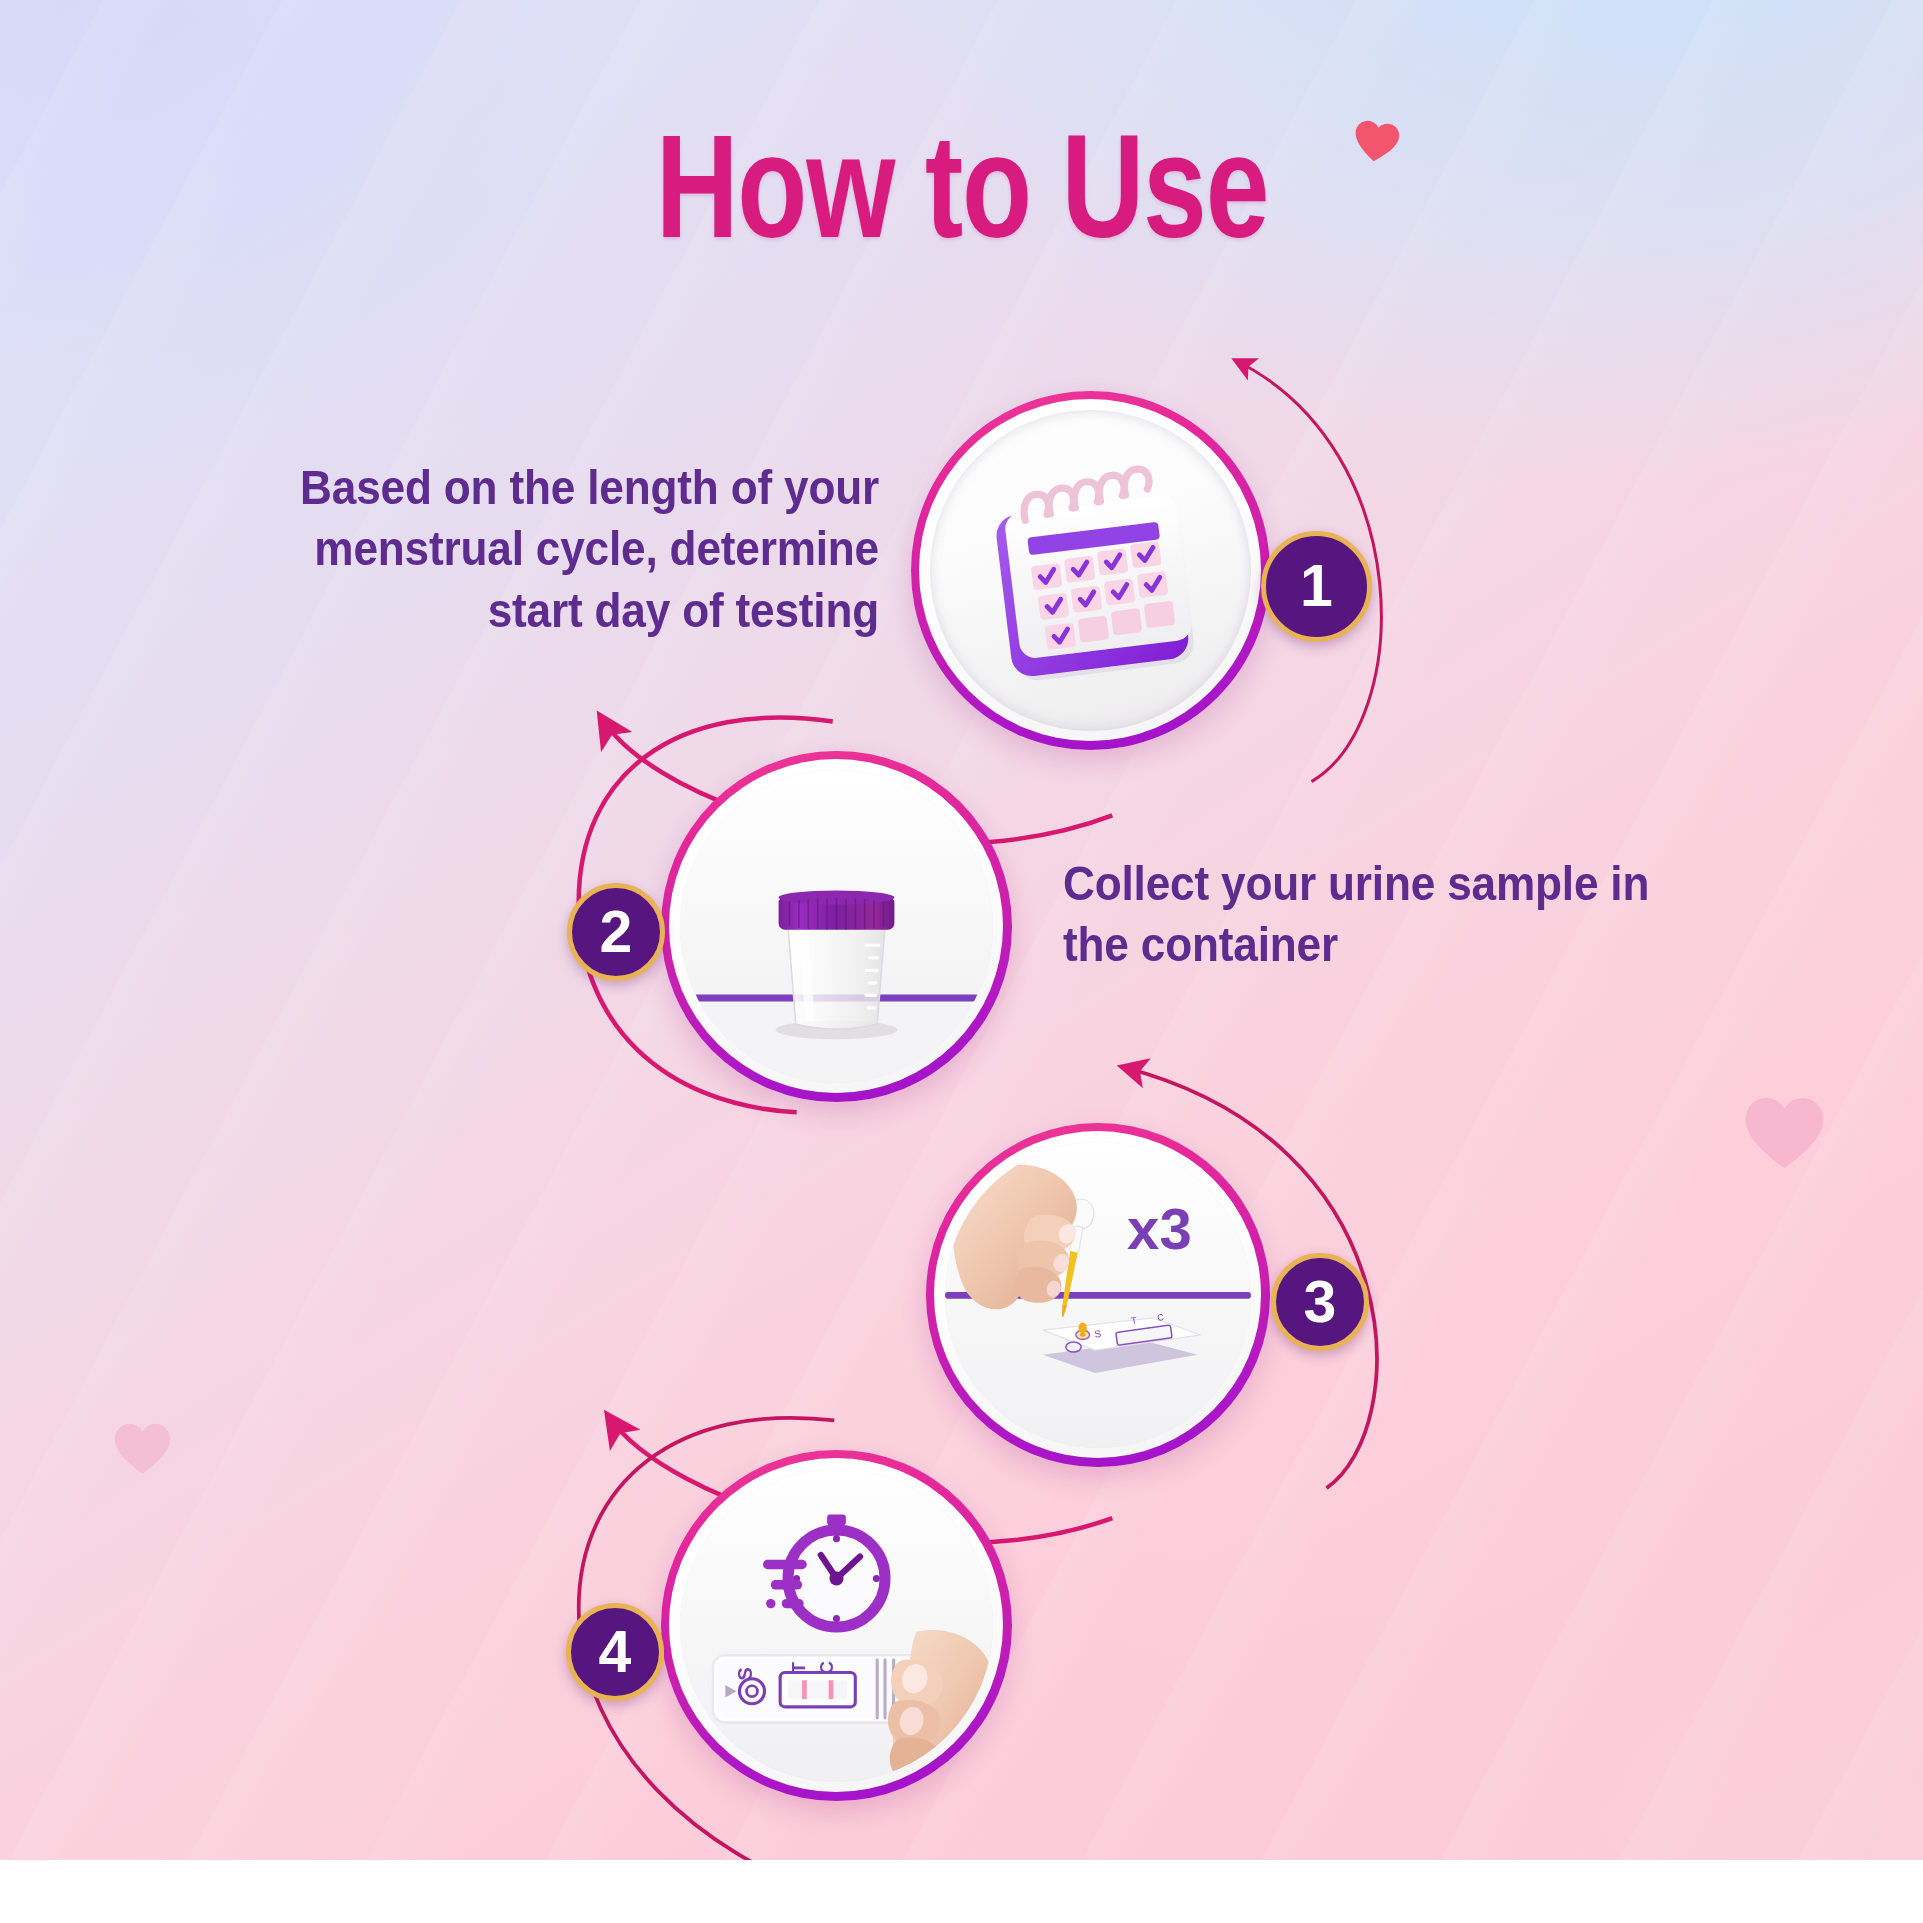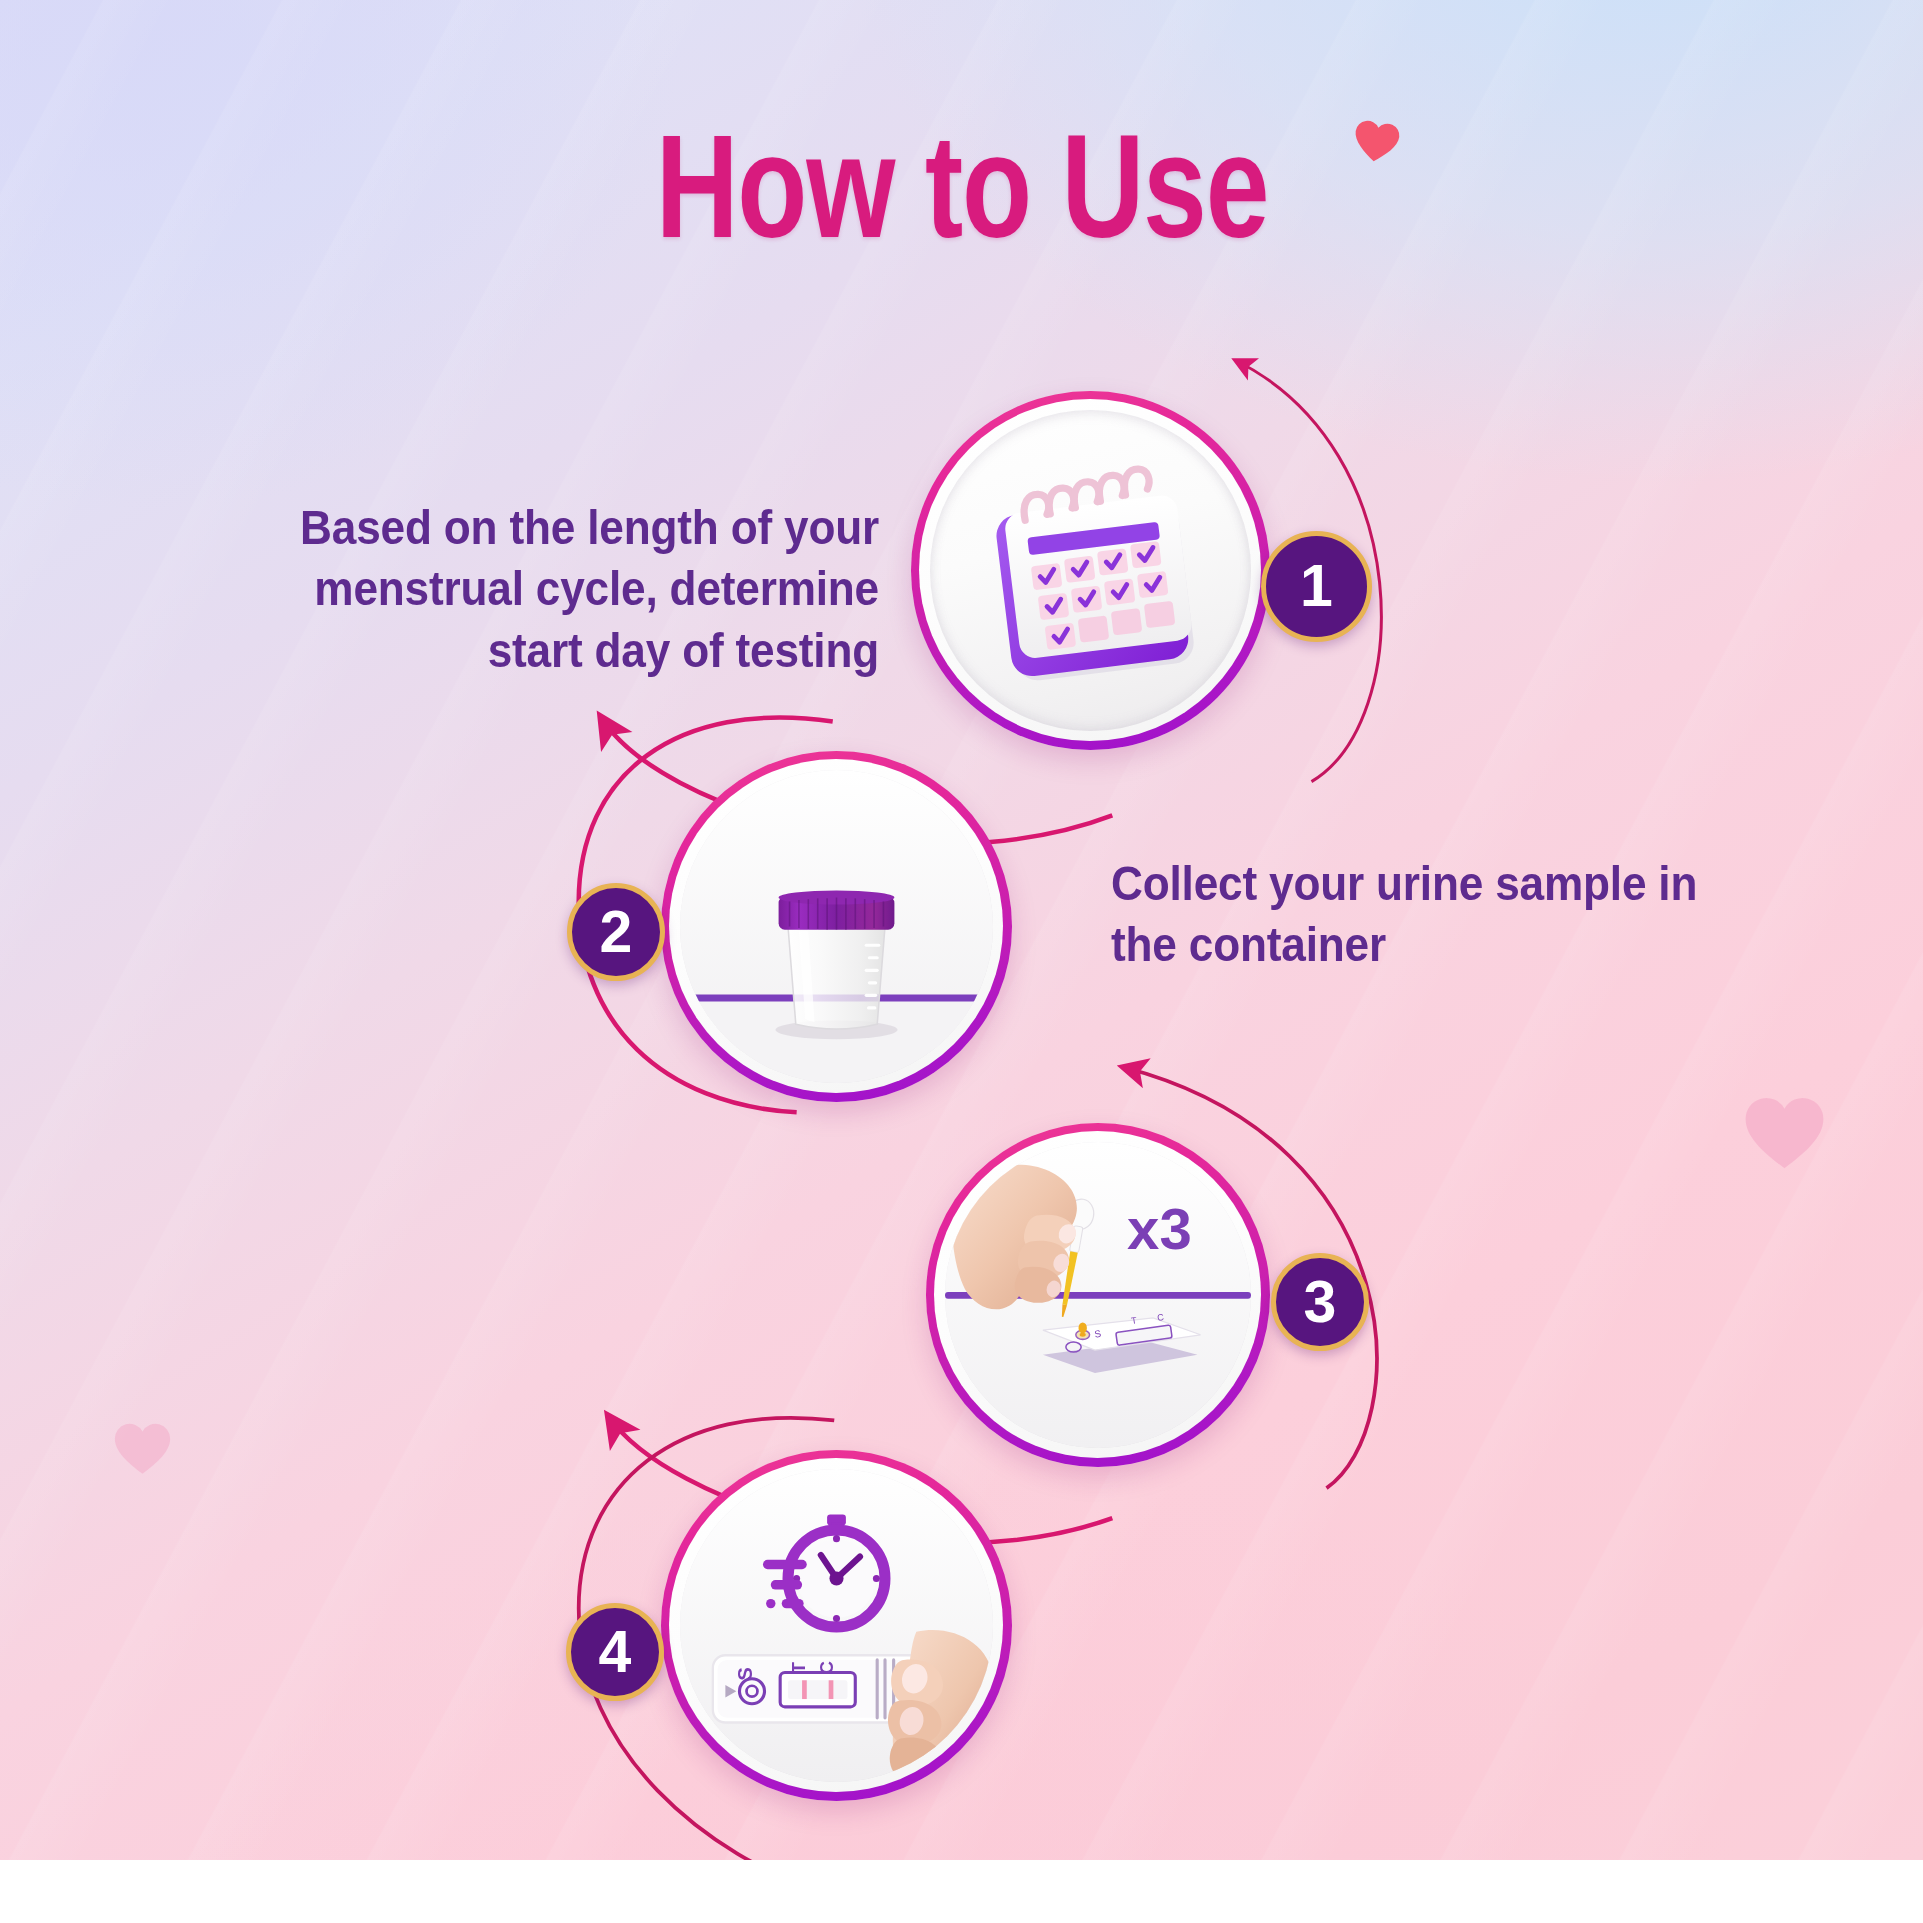--- a/index.html
+++ b/index.html
@@ -98,21 +98,21 @@
   
   .step-text{
     position:absolute;
     color:#5e2b8f;
     font-size:48px;line-height:1.28;font-weight:700;
     letter-spacing:-0.2px;
     font-family:"Liberation Sans", sans-serif;
   }
   .step-text span{display:block;transform:scaleX(.92);}
   .t-right{text-align:right;transform-origin:right top;}
-  .t-left{text-align:left;transform-origin:left top;margin-left:48px;}
+  .t-left{text-align:left;transform-origin:left top;}
   .t-right span{transform-origin:right center;}
   .t-left span{transform-origin:left center;}
   
   .icon-svg{position:absolute;left:0;top:0;width:100%;height:100%;}
 </style>
 </head>
 <body>
 
 <div id="page">
 
@@ -211,21 +211,21 @@
               <path d="M256 112 c-2 -22 8 -32 20 -30 c12 2 14 16 8 26"></path>
             </g>
           </g>
         </svg>
       </div>
         </div>
     </div>
     <div class="badge" style="left:1261px;top:531px;width:111px;height:111px;">
       <span>1</span>
     </div>
-    <div class="step-text t-right" style="right:1045px;top:457px;width:751px;margin-top:40px;">
+    <div class="step-text t-right" style="right:1045px;top:457px;width:751px;">
       <span>Based on the length of your</span>
       <span>menstrual cycle, determine</span>
       <span>start day of testing</span>
     </div>
 
     <div class="step-circle" style="left:661px;top:751px;width:334px;height:334px;">
       <div class="inner">
           <div class="face">
         <svg class="icon-svg" viewBox="0 0 400 400">
           <defs>

